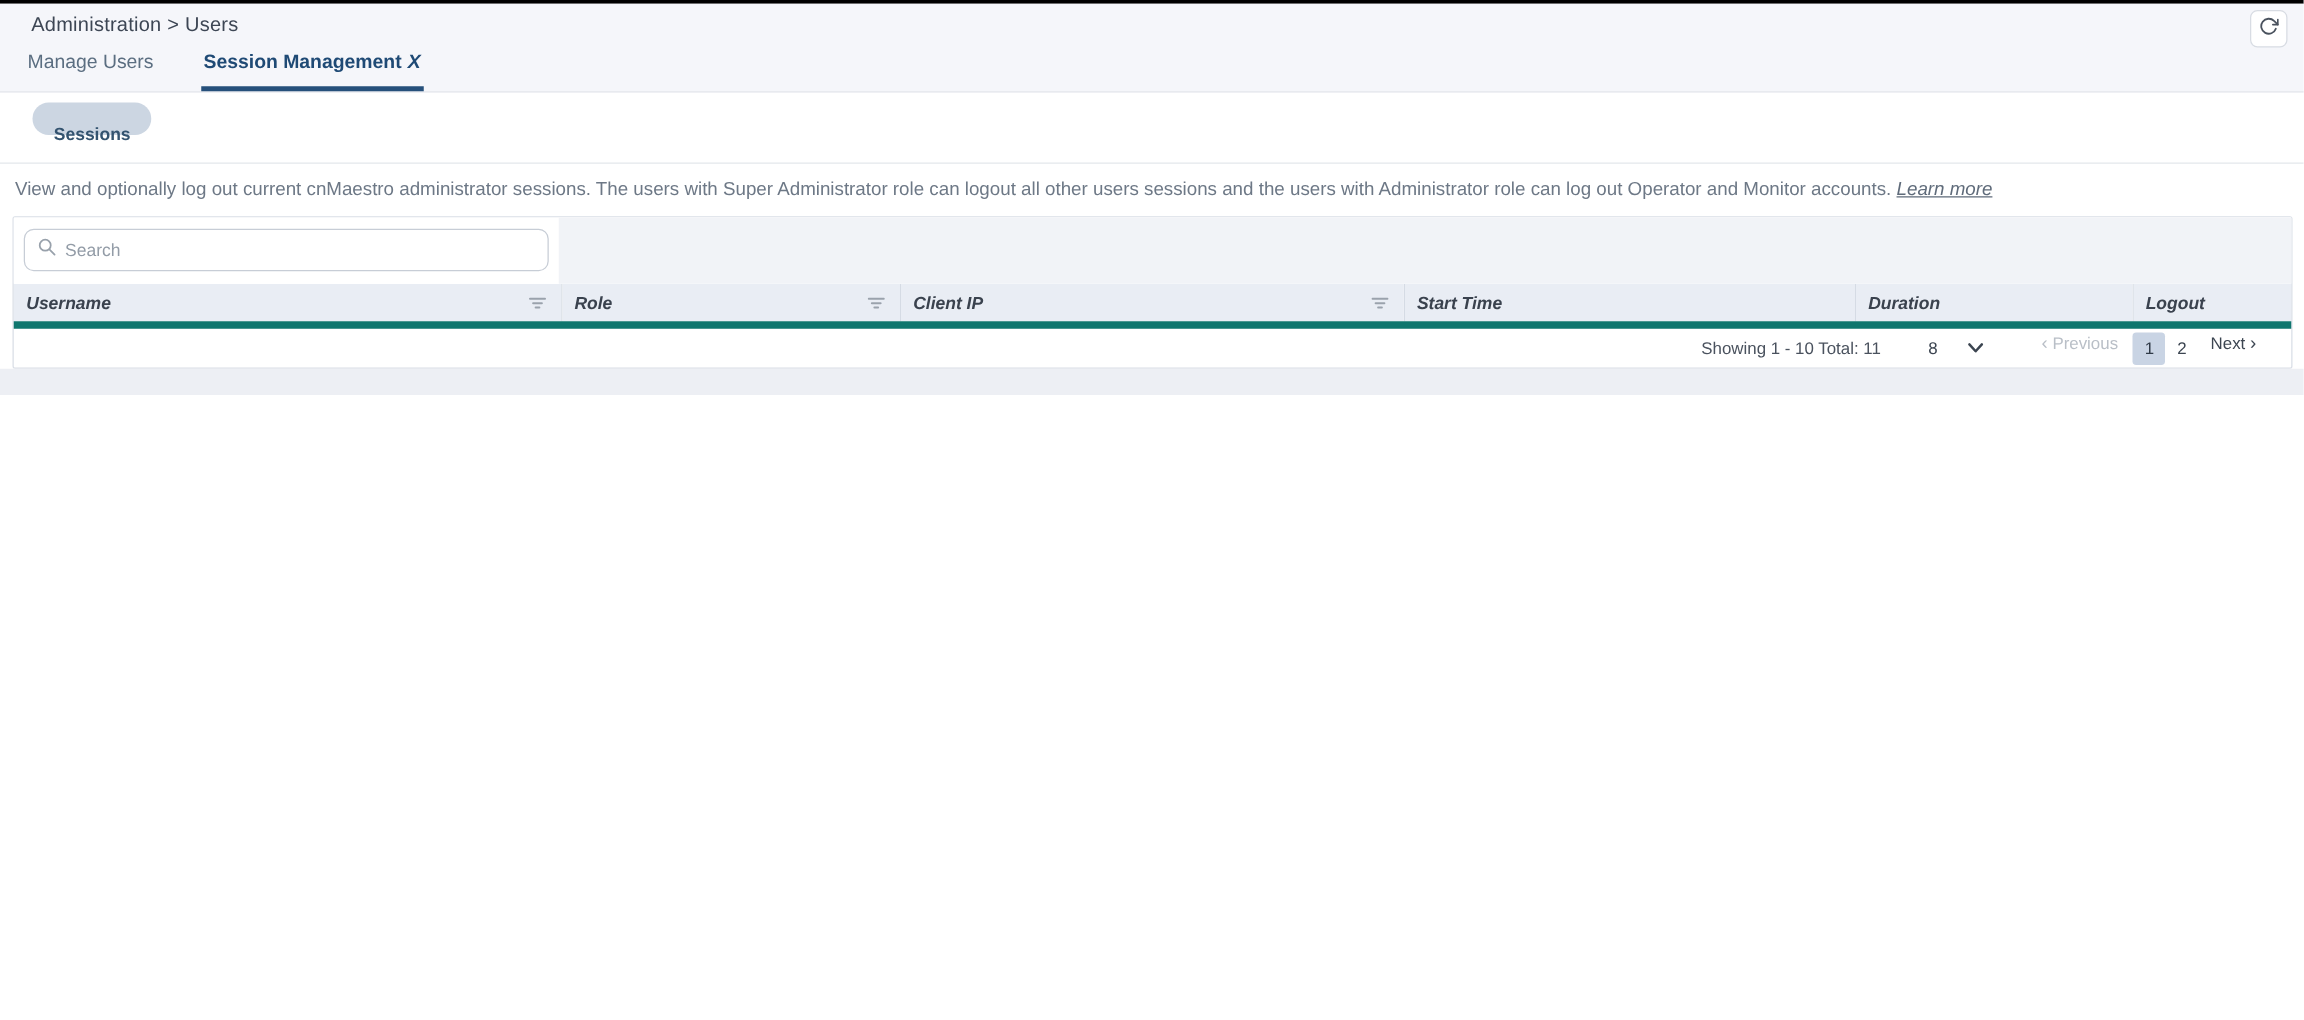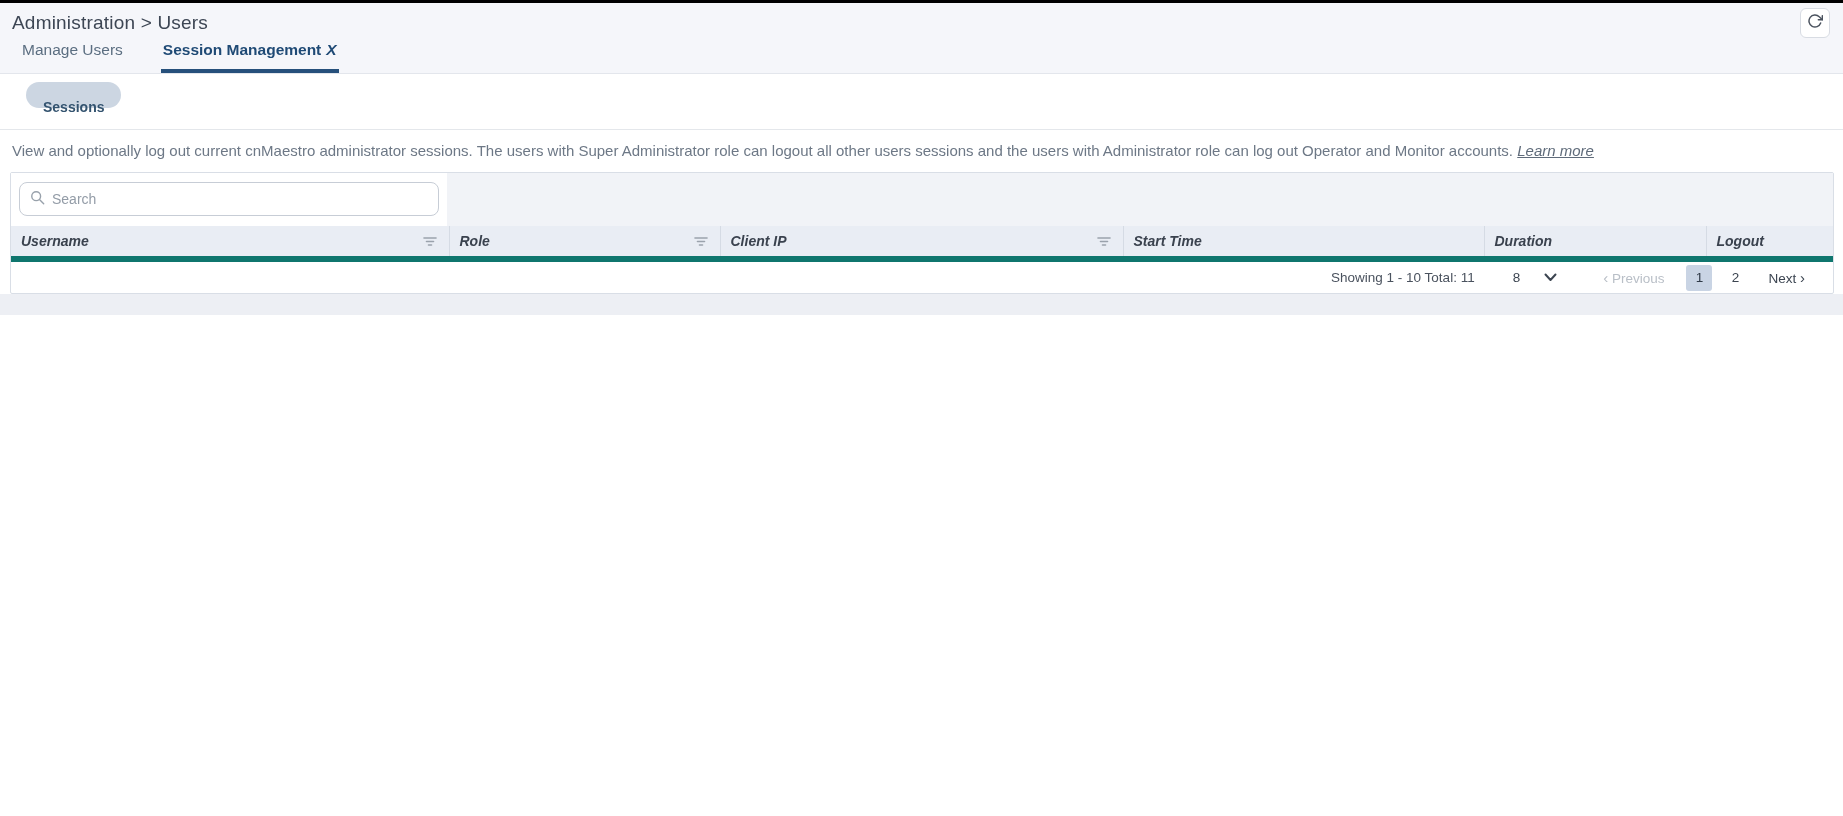--- a/index.html
+++ b/index.html
@@ -2,21 +2,21 @@
 <html><head>
 <meta charset="utf-8">
 <style>
   * { margin:0; padding:0; box-sizing:border-box; }
   html,body { width:1843px; height:816px; background:#ffffff; overflow:hidden;
     font-family:"Liberation Sans", sans-serif; }
   .topline { height:3px; background:#000; }
 
   
   .band { position:relative; height:71px; background:#f5f6fa; border-bottom:1px solid #e3e6ec; }
-  .page-title { padding:9px 0 0 12px; font-size:19px; color:#3d4654; letter-spacing:.2px; }
+  .page-title { padding:9px 0 0 25px; font-size:16px; color:#3d4654; letter-spacing:.2px; }
   .refresh-btn { position:absolute; top:5px; right:13px; width:30px; height:30px;
     background:#fff; border:1px solid #d8dce3; border-radius:6px; cursor:pointer;
     display:flex; align-items:center; justify-content:center; }
   .tabs { position:absolute; left:20px; bottom:0; display:flex; gap:36px; }
   .tab { font-size:15.5px; padding:0 2px 10px 2px; color:#5b6e81; cursor:pointer; border-bottom:4px solid transparent; }
   .tab.active { color:#1f4a75; font-weight:bold; border-bottom-color:#26507b; }
   .tab .x { font-style:italic; font-weight:bold; margin-left:5px; }
 
   
   .pill { display:inline-block; margin:8px 0 0 26px; height:26px; line-height:26px;
@@ -40,21 +40,21 @@
   thead th { height:30px; background:#e9edf4; text-align:left; font-size:14px; color:#3a424e;
     padding:0 0 0 10px; border-left:1px solid #d5dbe4; position:relative; }
   thead th:first-child { border-left:none; }
   th .flt { position:absolute; right:12px; top:8px; cursor:pointer; }
 
   
   .tfoot { height:37px; border-top:6px solid #0f766e; display:flex; align-items:center;
     justify-content:flex-end; padding-right:28px; font-size:13.5px; color:#4a525e; }
   .tfoot .showing { margin-right:38px; }
   .psize { display:flex; align-items:center; gap:24px; margin-right:46px; cursor:pointer; color:#3c4551; }
-  .pager { display:flex; align-items:center; gap:10px; }
+  .pager { display:flex; }
   .pg-prev { color:#b9bfc7; cursor:default; margin-right:12px; }
   .pg-num { min-width:26px; height:26px; line-height:26px; text-align:center; border-radius:3px;
     color:#3c4551; cursor:pointer; }
   .pg-num.active { background:#c9d4e4; color:#2f3a47; }
   .pg-next { color:#3c4551; cursor:pointer; margin-left:10px; }
   .chev { font-size:15px; }
 
   .bottom-strip { height:21px; background:#edeff4; margin-top:0; }
 </style>
 </head>

